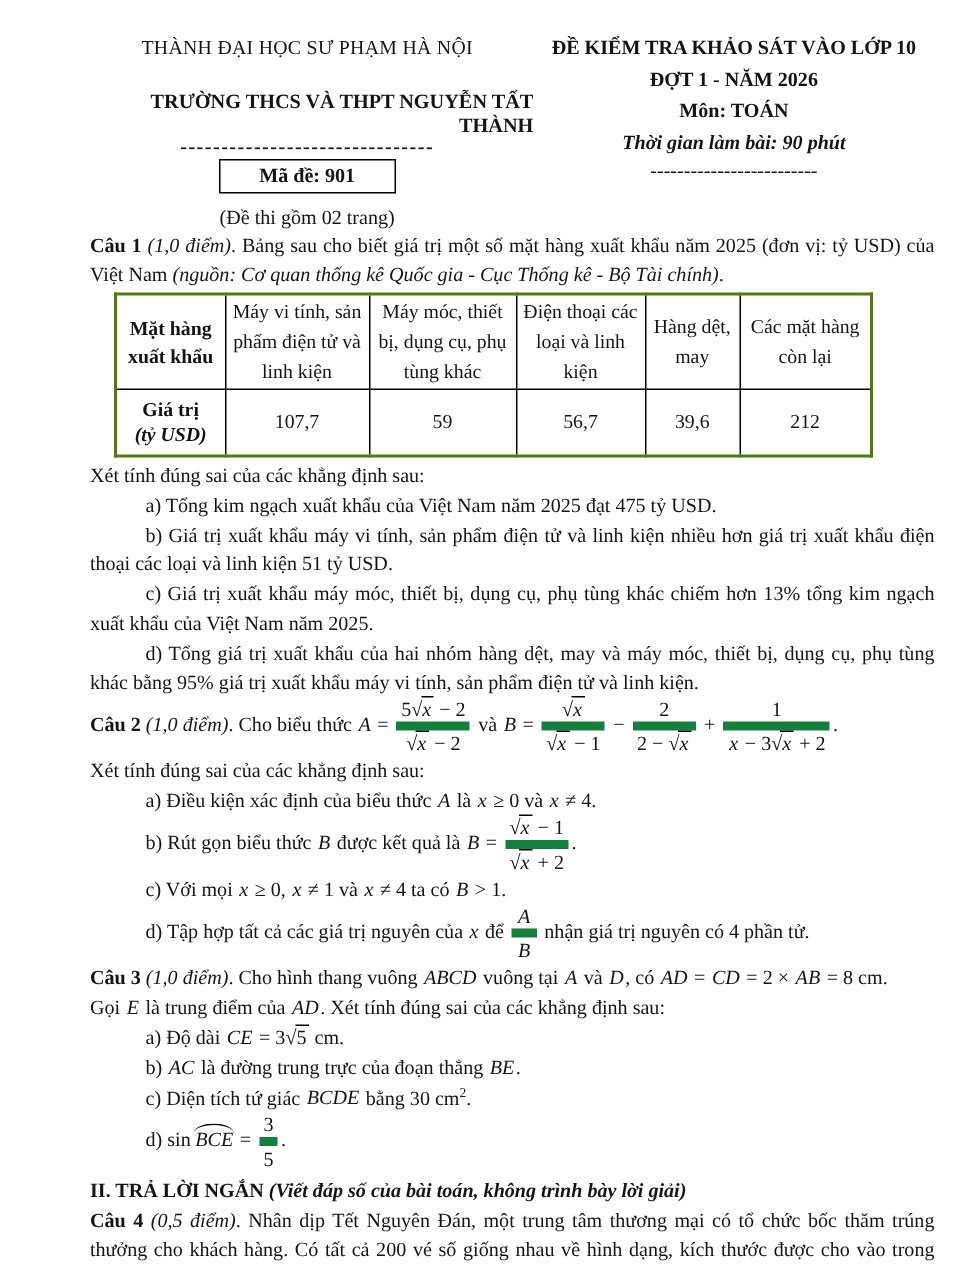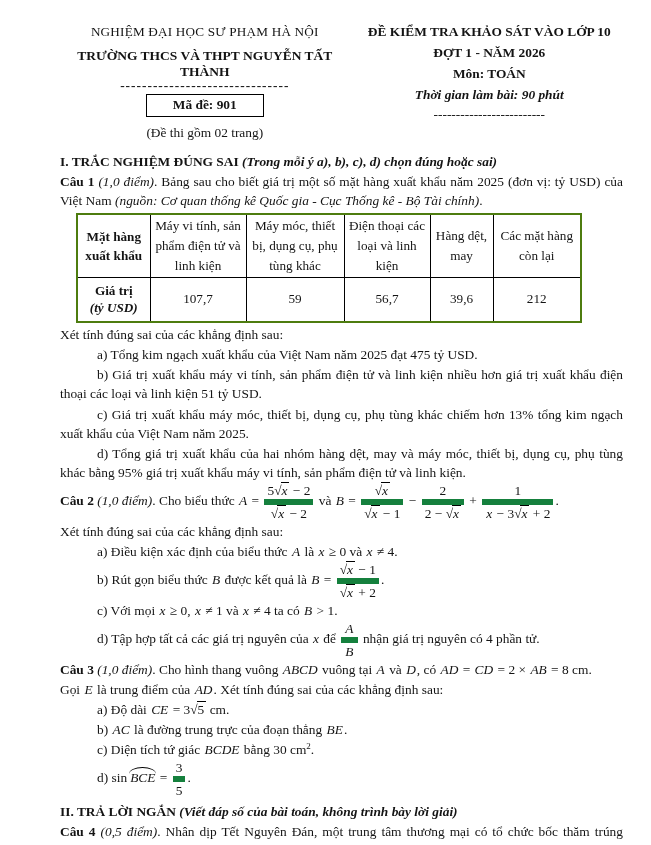--- a/index.html
+++ b/index.html
@@ -11,21 +11,21 @@
     color: #141414;
     overflow: hidden;
   }
   .page { padding: 24px 28px 4px 60px; }
 
   
   .hdr { display: flex; margin-left: -6px; }
   .hdr-left  { width: 53%; text-align: center; }
   .hdr-right { width: 47%; text-align: center; }
   .hl-univ   { font-size: 13.2px; letter-spacing: .2px; }
-  .hl-school { font-weight: 700; font-size: 13.5px; margin-top: 8px; }
+  .hl-school { font-weight: 700; font-size: 13.5px; margin-top: 20px; text-align: right; }
   .dashline  { font-weight: 700; line-height: .85; letter-spacing: 1px; }
   .code-box  { display: inline-block; border: 1.6px solid #000; font-weight: 700;
                padding: 2px 26px 3px; margin-top: 3px; }
   .hl-note   { margin-top: 8px; }
   .hr-t1, .hr-t2, .hr-t3 { font-weight: 700; }
   .hr-t2 { margin-top: 5px; }
   .hr-t3 { margin-top: 5px; }
   .hr-time { font-style: italic; margin-top: 5px; font-weight: bold; }
   .hr-dash { margin-top: 3px; }
 
@@ -65,38 +65,37 @@
   .rowlabel { font-weight: 700; line-height: 1.3; }
   .rowlabel .rl2 { font-style: italic; }
 </style>
 </head>
 <body>
 
 <div class="page">
 
   <div class="hdr">
     <div class="hdr-left">
-      <div class="hl-univ">NGHIỆM ĐẠI HỌC SƯ PHẠM HÀ NỘI</div>
+      <div class="hl-univ">THÀNH ĐẠI HỌC SƯ PHẠM HÀ NỘI</div>
       <div class="hl-school">TRƯỜNG THCS VÀ THPT NGUYỄN TẤT THÀNH</div>
       <div class="dashline">-------------------------------</div>
       <div>
         <span class="code-box">Mã đề: 901</span>
       </div>
       <div class="hl-note">(Đề thi gồm 02 trang)</div>
     </div>
     <div class="hdr-right">
       <div class="hr-t1">ĐỀ KIỂM TRA KHẢO SÁT VÀO LỚP 10</div>
       <div class="hr-t2">ĐỢT 1 - NĂM 2026</div>
       <div class="hr-t3">Môn: TOÁN</div>
       <div class="hr-time">Thời gian làm bài: 90 phút</div>
       <div class="hr-dash">-------------------------</div>
     </div>
   </div>
 
-  <p class="sec-heading"><span class="b">I. TRẮC NGHIỆM ĐÚNG SAI </span><span class="bi">(Trong mỗi ý a), b), c), d) chọn đúng hoặc sai)</span></p>
 
   <p><span class="b">Câu 1 </span><span class="i">(1,0 điểm)</span><span>. Bảng sau cho biết giá trị một số mặt hàng xuất khẩu năm 2025 (đơn vị: tỷ USD) của Việt Nam </span><span class="i">(nguồn: Cơ quan thống kê Quốc gia - Cục Thống kê - Bộ Tài chính)</span><span>.</span></p>
 
   <table>
     <colgroup>
       <col style="width:73px">
         <col style="width:96px">
         <col style="width:98px">
       <col style="width:86px">
         <col style="width:63px">

